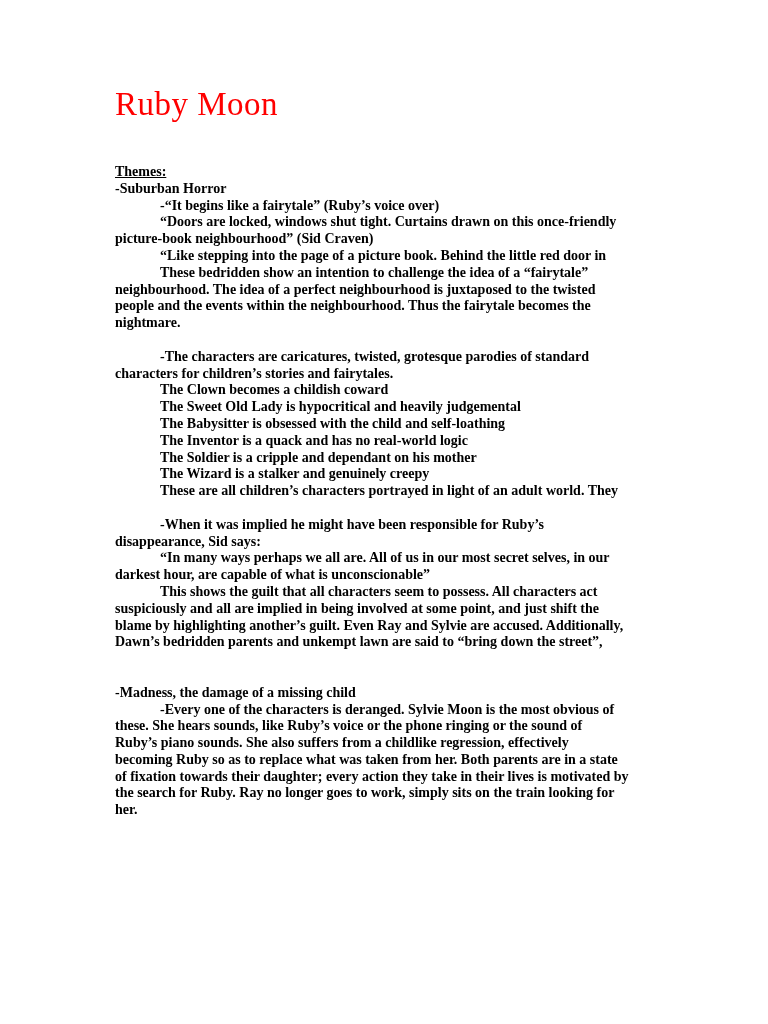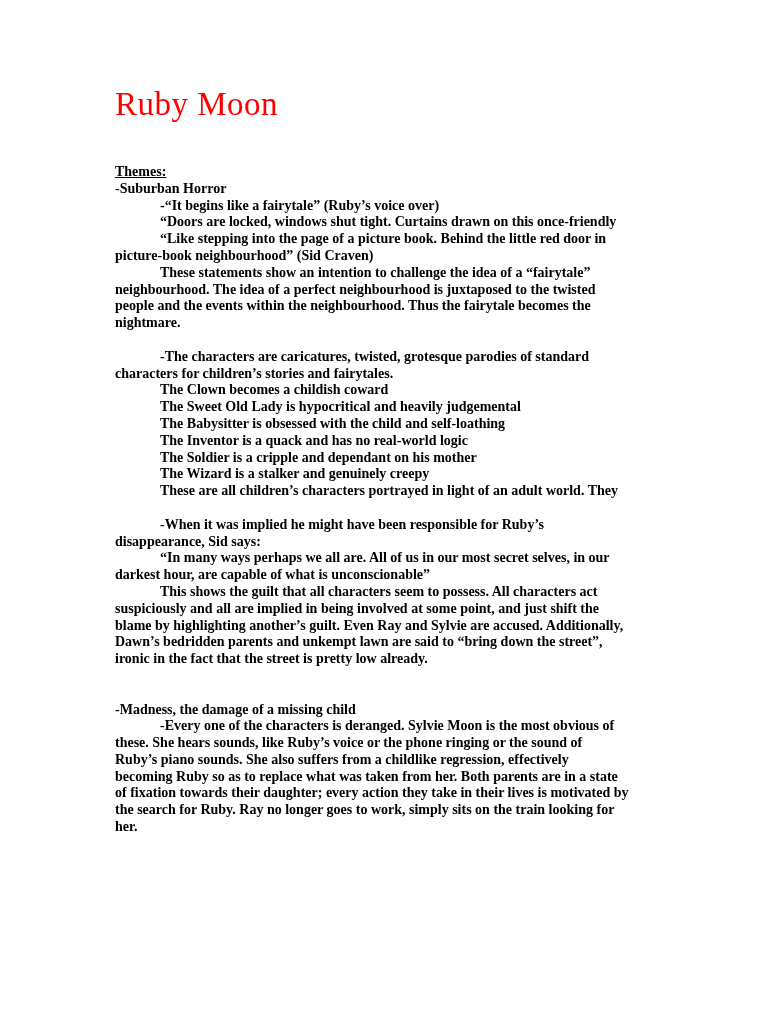--- a/index.html
+++ b/index.html
@@ -48,23 +48,23 @@
 </head>
 <body>
 
 <div class="page" style="background: rgb(255, 255, 255); color: rgb(0, 0, 0);">
   <h1 class="doc-title" style="color: rgb(255, 0, 0);">Ruby Moon</h1>
   <div class="doc-body" id="doc-lines">
       <div class="line bold"><span class="u">Themes:</span></div>
       <div class="line bold">-Suburban Horror</div>
       <div class="line indent">-“It begins like a fairytale” (Ruby’s voice over)</div>
       <div class="line indent">“Doors are locked, windows shut tight. Curtains drawn on this once-friendly</div>
+      <div class="line">picture-book neighbourhood” (Sid Craven)</div>
       <div class="line indent">“Like stepping into the page of a picture book. Behind the little red door in</div>
-      <div class="line">picture-book neighbourhood” (Sid Craven)</div>
-      <div class="line indent">These statements show an intention to challenge the idea of a “fairytale”</div>
+      <div class="line indent">These bedridden show an intention to challenge the idea of a “fairytale”</div>
       <div class="line">neighbourhood. The idea of a perfect neighbourhood is juxtaposed to the twisted</div>
       <div class="line">people and the events within the neighbourhood. Thus the fairytale becomes the</div>
       <div class="line">nightmare.</div>
       <div class="line">&nbsp;</div>
       <div class="line indent">-The characters are caricatures, twisted, grotesque parodies of standard</div>
       <div class="line">characters for children’s stories and fairytales.</div>
       <div class="line indent">The Clown becomes a childish coward</div>
       <div class="line indent">The Sweet Old Lady is hypocritical and heavily judgemental</div>
       <div class="line indent">The Babysitter is obsessed with the child and self-loathing</div>
       <div class="line indent">The Inventor is a quack and has no real-world logic</div>
@@ -73,21 +73,20 @@
       <div class="line indent">These are all children’s characters portrayed in light of an adult world. They</div>
       <div class="line">&nbsp;</div>
       <div class="line indent">-When it was implied he might have been responsible for Ruby’s</div>
       <div class="line">disappearance, Sid says:</div>
       <div class="line indent">“In many ways perhaps we all are. All of us in our most secret selves, in our</div>
       <div class="line">darkest hour, are capable of what is unconscionable”</div>
       <div class="line indent">This shows the guilt that all characters seem to possess. All characters act</div>
       <div class="line">suspiciously and all are implied in being involved at some point, and just shift the</div>
       <div class="line">blame by highlighting another’s guilt. Even Ray and Sylvie are accused. Additionally,</div>
       <div class="line">Dawn’s bedridden parents and unkempt lawn are said to “bring down the street”,</div>
-      <div class="line">ironic in the fact that the street is pretty low already.</div>
       <div class="line">&nbsp;</div>
       <div class="line">&nbsp;</div>
       <div class="line bold">-Madness, the damage of a missing child</div>
       <div class="line indent">-Every one of the characters is deranged. Sylvie Moon is the most obvious of</div>
       <div class="line">these. She hears sounds, like Ruby’s voice or the phone ringing or the sound of</div>
       <div class="line">Ruby’s piano sounds. She also suffers from a childlike regression, effectively</div>
       <div class="line">becoming Ruby so as to replace what was taken from her. Both parents are in a state</div>
       <div class="line">of fixation towards their daughter; every action they take in their lives is motivated by</div>
       <div class="line">the search for Ruby. Ray no longer goes to work, simply sits on the train looking for</div>
       <div class="line">her.</div>

